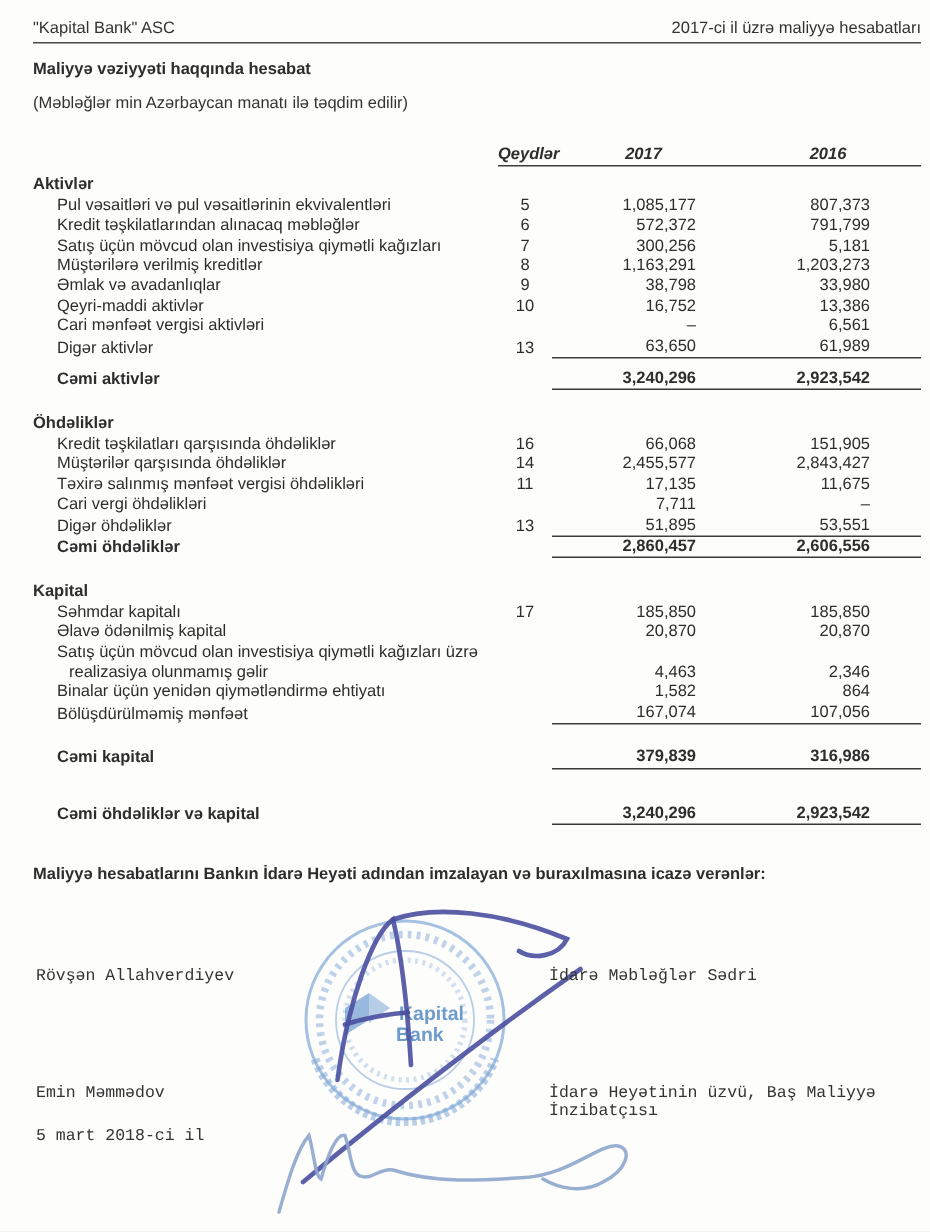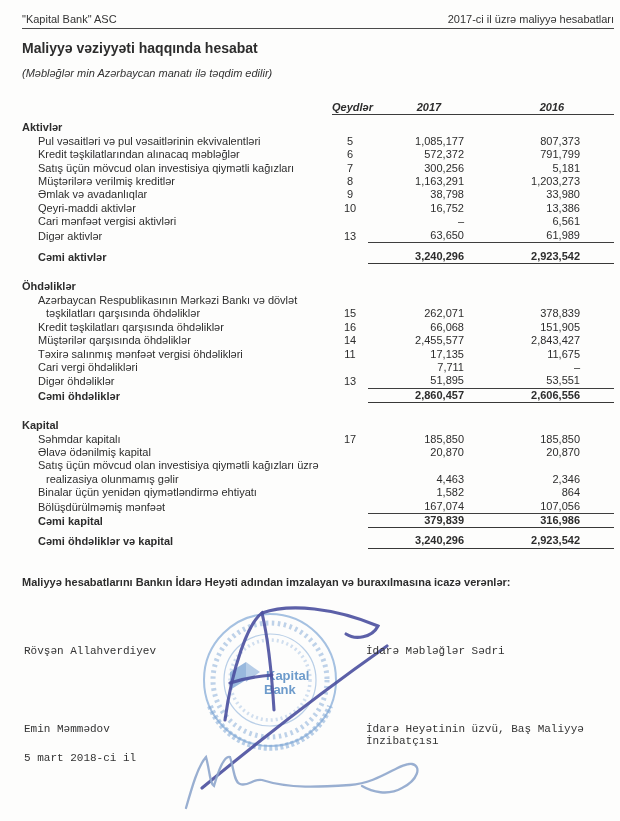--- a/index.html
+++ b/index.html
@@ -18,40 +18,40 @@
   .content{ padding:0 6px 0 22px; }
 
   
   .doc-header{
     display:flex;justify-content:space-between;align-items:flex-end;
     padding:13px 0 3px 0;
     border-bottom:1.5px solid #4a4a4a;
     font-size:11px;color:#333;
   }
   
-  .title1{font-weight:bold;font-size:14px;margin-top:11px;}
+  .title1{font-weight:bold;font-size:11px;margin-top:11px;}
   .title2{font-weight:bold;font-size:12.5px;margin-top:11px;}
-  .subtitle{font-style:italic;font-size:11px;margin-top:11px;color:#333;}
+  .subtitle{font-size:11px;margin-top:11px;color:#333;}
 
   
   .tbl{margin-top:22px;font-size:11px;line-height:13.4px;}
   .trow{display:flex;align-items:flex-end;}
   .lbl{flex:1;padding-left:24px;text-indent:-8px;white-space:pre-line;}
   .note{width:36px;flex:none;text-align:center;}
   .v1{width:122px;flex:none;text-align:right;padding-right:26px;box-sizing:border-box;}
   .v2{width:124px;flex:none;text-align:right;padding-right:34px;box-sizing:border-box;}
   .thead{font-weight:bold;font-style:italic;}
   .thead .note{text-align:left;white-space:nowrap;overflow:visible;border-bottom:1.4px solid #3c3c3c;}
   .thead .v1,.thead .v2{text-align:center;padding-right:0;border-bottom:1.4px solid #3c3c3c;}
   .sec-heading{font-weight:bold;margin-top:6px;}
   .sec-heading.gap{margin-top:16px;}
   .ul .v1,.ul .v2{border-bottom:1.4px solid #3e3e3e;}
   .total{font-weight:bold;margin-top:7px;}
   .total .v1,.total .v2{border-bottom:1.6px solid #383838;}
-  .grand{margin-top:6px;}
+  .grand{margin-top:23px;}
 
   
   .statement{font-weight:bold;font-size:11px;margin-top:27px;}
   .abs{position:absolute;font-size:11px;color:#333;font-family:Liberation Mono, monospace;}
   .sig-name1{left:24px;top:645px;}
   .sig-title1{left:366px;top:645px;}
   .sig-name2{left:24px;top:723px;}
   .sig-title2{left:366px;top:723px;}
   .sig-date{left:24px;top:752px;}
 
@@ -140,27 +140,20 @@
       <div class="trow total">
         <div class="lbl">Cəmi aktivlər</div>
         <div class="note"></div>
         <div class="v1">3,240,296</div>
         <div class="v2">2,923,542</div>
       </div>
 
       <div class="sec-heading gap">Öhdəliklər</div>
 
       <div class="trow">
-        <div class="lbl">Azərbaycan Respublikasının Mərkəzi Bankı və dövlət
-təşkilatları qarşısında öhdəliklər</div>
-        <div class="note">15</div>
-        <div class="v1">262,071</div>
-        <div class="v2">378,839</div>
-      </div>
-      <div class="trow">
         <div class="lbl">Kredit təşkilatları qarşısında öhdəliklər</div>
         <div class="note">16</div>
         <div class="v1">66,068</div>
         <div class="v2">151,905</div>
       </div>
       <div class="trow">
         <div class="lbl">Müştərilər qarşısında öhdəliklər</div>
         <div class="note">14</div>
         <div class="v1">2,455,577</div>
         <div class="v2">2,843,427</div>
@@ -216,21 +209,21 @@
         <div class="note"></div>
         <div class="v1">1,582</div>
         <div class="v2">864</div>
       </div>
       <div class="trow ul">
         <div class="lbl">Bölüşdürülməmiş mənfəət</div>
         <div class="note"></div>
         <div class="v1">167,074</div>
         <div class="v2">107,056</div>
       </div>
-      <div class="trow total" style="margin-top:0;align-items:flex-end;">
+      <div class="trow total" style="margin-top:15px;align-items:flex-end;">
         <div class="lbl">Cəmi kapital</div>
         <div class="note"></div>
         <div class="v1">379,839</div>
         <div class="v2">316,986</div>
       </div>
 
       <div class="trow total grand">
         <div class="lbl">Cəmi öhdəliklər və kapital</div>
         <div class="note"></div>
         <div class="v1">3,240,296</div>

